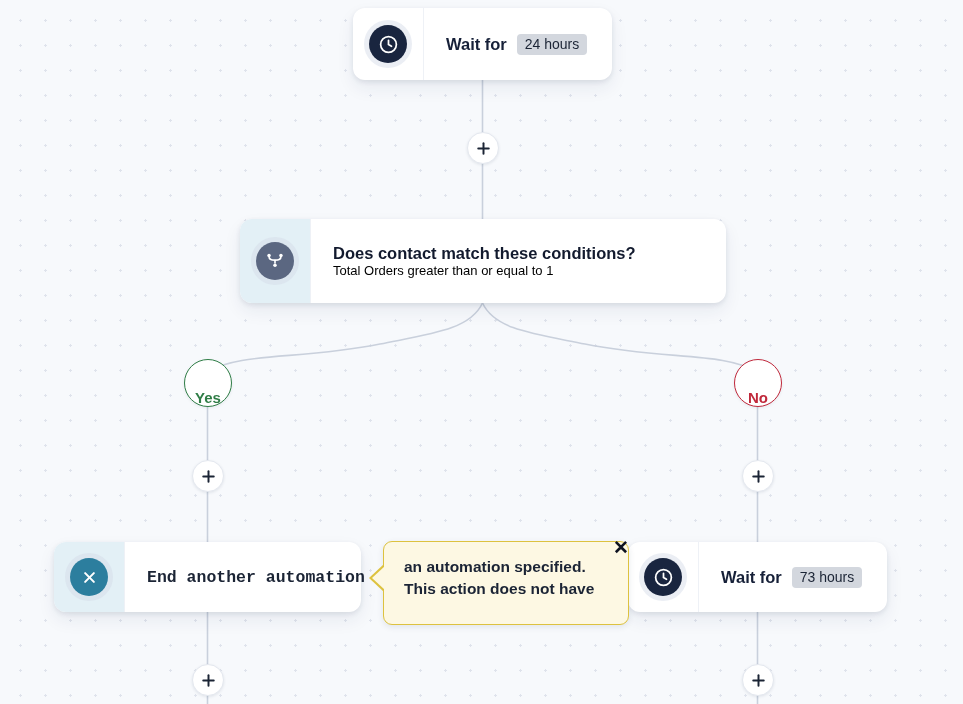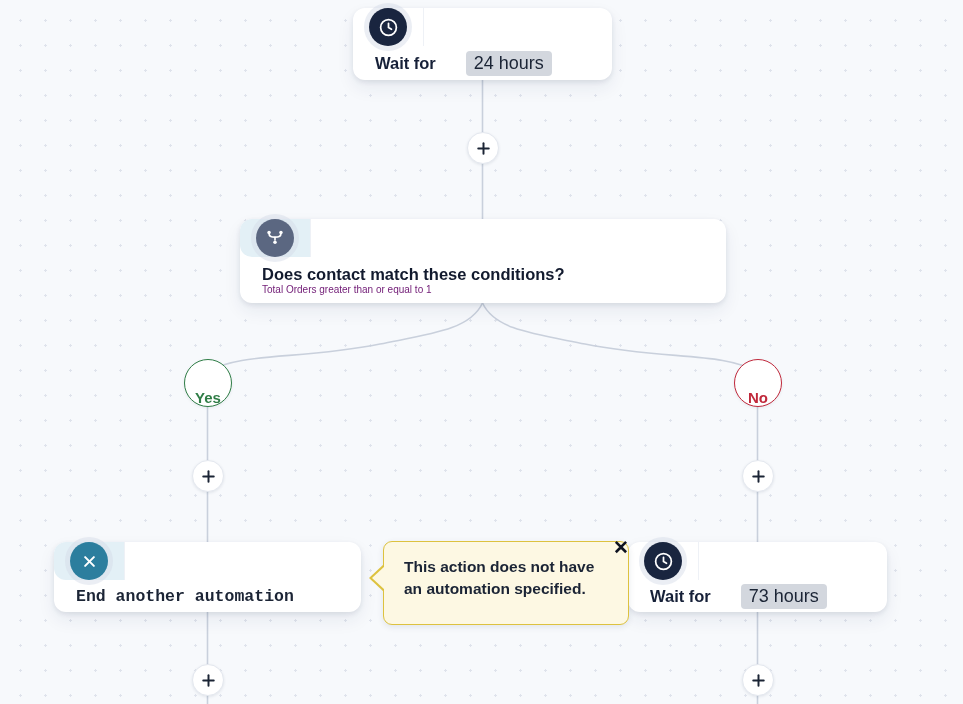--- a/index.html
+++ b/index.html
@@ -36,21 +36,20 @@
 
   
   .card {
     position: absolute;
     display: flex;
     align-items: stretch;
     background: #ffffff;
     border-radius: 12px;
     box-shadow: 0 2px 5px rgba(30, 45, 80, 0.10),
                 0 8px 18px rgba(30, 45, 80, 0.07);
-    flex-direction: column;
   }
   .card-icon-pane {
     width: 70px;
     display: flex;
     align-items: center;
     justify-content: center;
     border-top-left-radius: 12px;
     border-bottom-left-radius: 12px;
     border-right: 1px solid #eef1f6;
     flex: none;
@@ -86,38 +85,37 @@
     align-items: center;
     gap: 10px;
     font-size: 16.5px;
     font-weight: bold;
     color: #162038;
     white-space: nowrap;
   }
   .pill {
     background: #d3d7de;
     color: #1b2435;
-    font-size: 18px;
+    font-size: 14px;
     font-weight: normal;
     border-radius: 4px;
     padding: 3px 8px 4px;
     line-height: 1;
-    margin-left: 20px;
   }
 
   
   .cond-title {
     font-size: 16.5px;
     font-weight: bold;
     color: #121a2e;
     margin-bottom: 0;
   }
   .cond-sub {
-    font-size: 10px;
-    color: #701a75;
+    font-size: 13px;
+    color: #000000;
   }
 
   
   .plain-label {
     font-size: 16.5px;
     font-weight: bold;
     color: #1b2435;
     white-space: nowrap;
     font-family: Liberation Mono, monospace;
   }
@@ -323,22 +321,22 @@
       <div class="wait-line">
         <span>Wait for</span>
         <span class="pill">73 hours</span>
       </div>
     </div>
   </div>
 
   <div class="tooltip" style="left:383px; top:541px; width:246px; height:84px;">
     <div class="tooltip-arrow"></div>
     <div class="tooltip-arrow-fill"></div>
+    <div class="tooltip-text">an automation specified.</div>
     <div class="tooltip-text">This action does not have</div>
-    <div class="tooltip-text">an automation specified.</div>
     <div class="tooltip-close">✕</div>
   </div>
 
   <div class="plus-btn" style="left:192px; top:664px;">
     <svg width="15" height="15" viewBox="0 0 16 16" stroke="#1b2435" stroke-width="2.1" stroke-linecap="round">
       <line x1="8" y1="2.4" x2="8" y2="13.6"></line>
       <line x1="2.4" y1="8" x2="13.6" y2="8"></line>
     </svg>
   </div>
 

